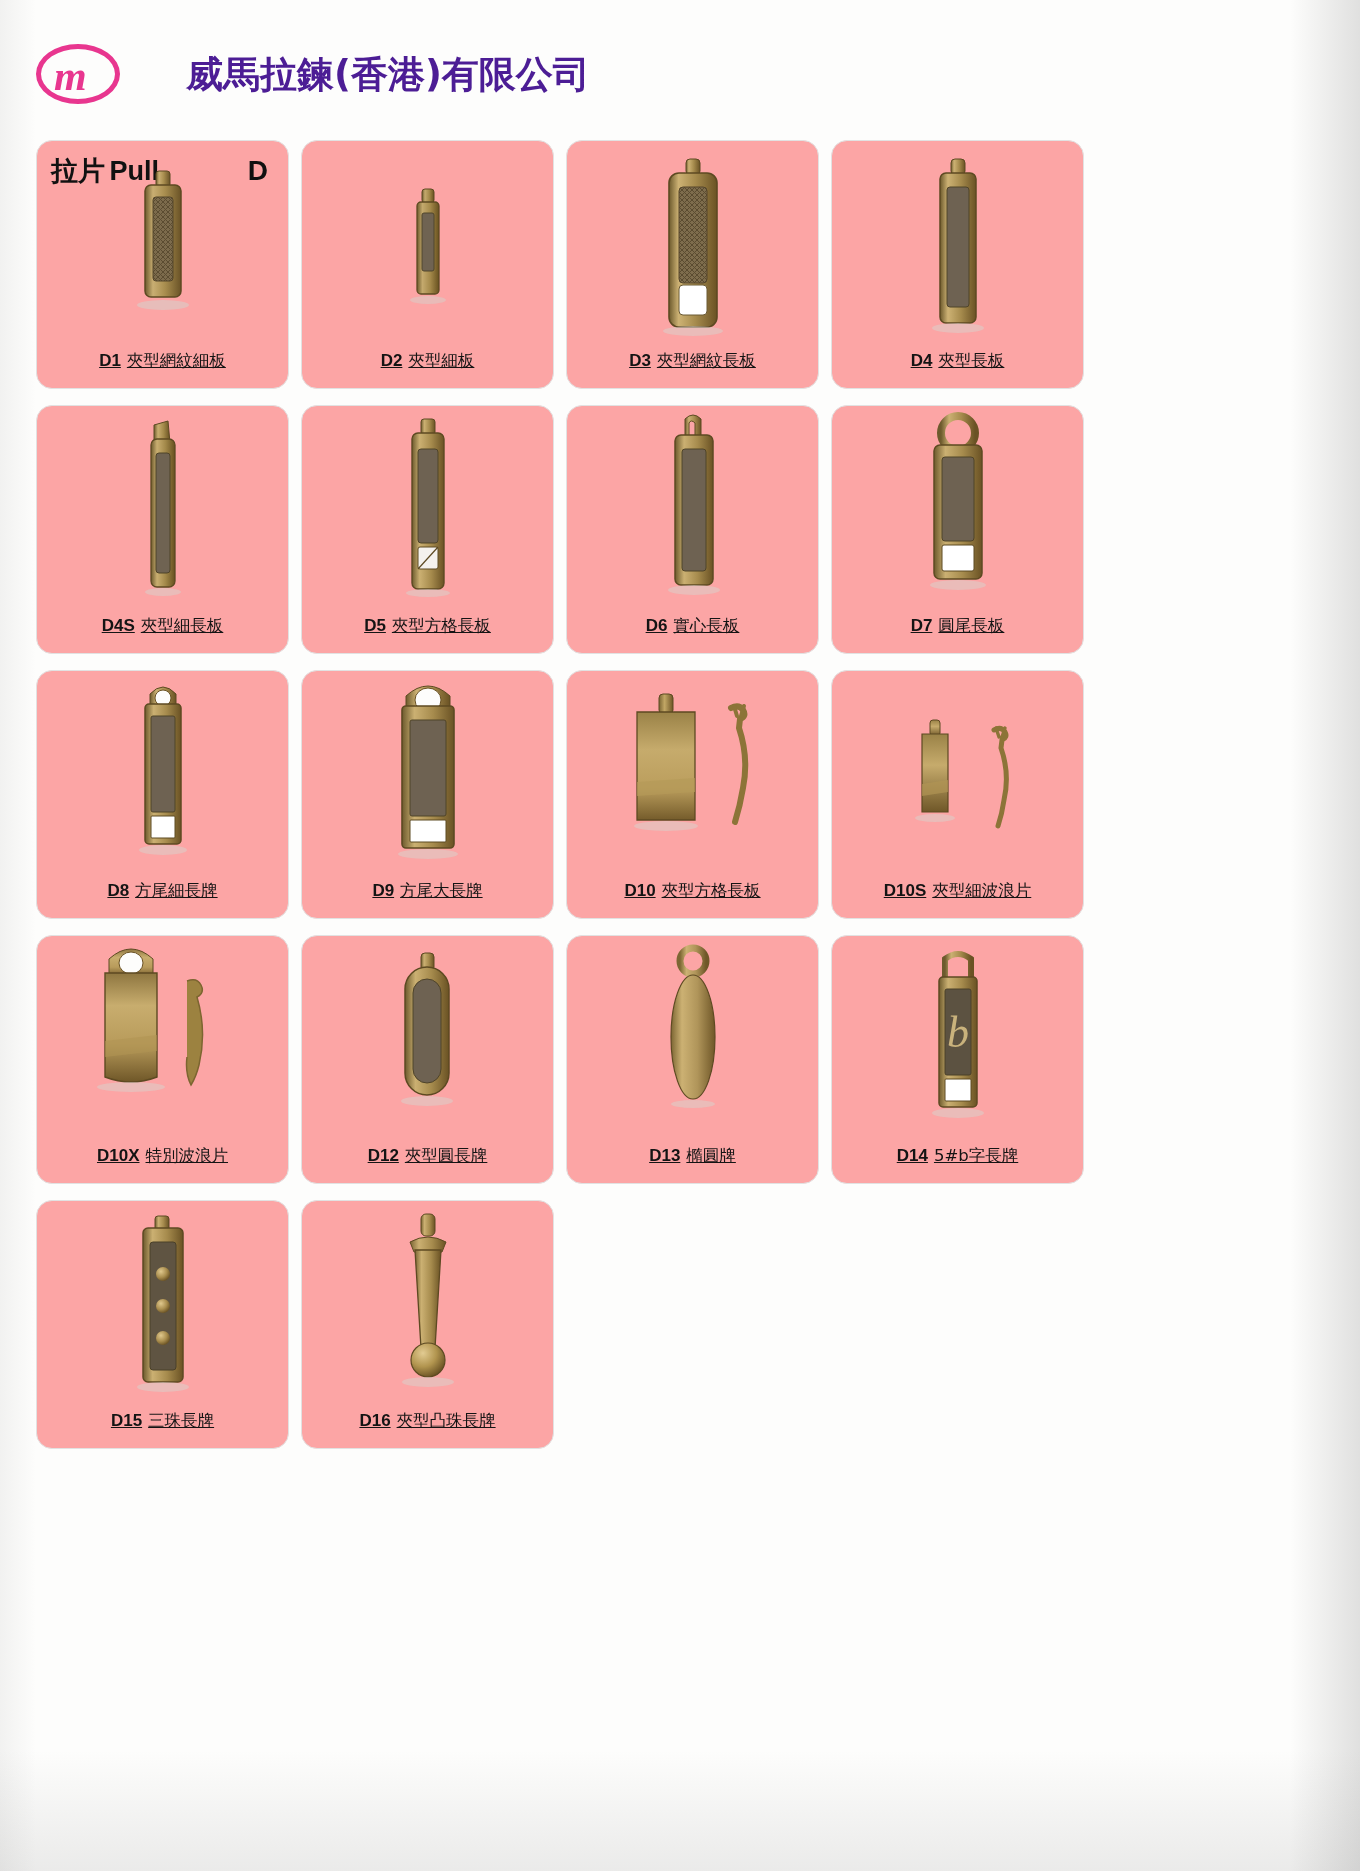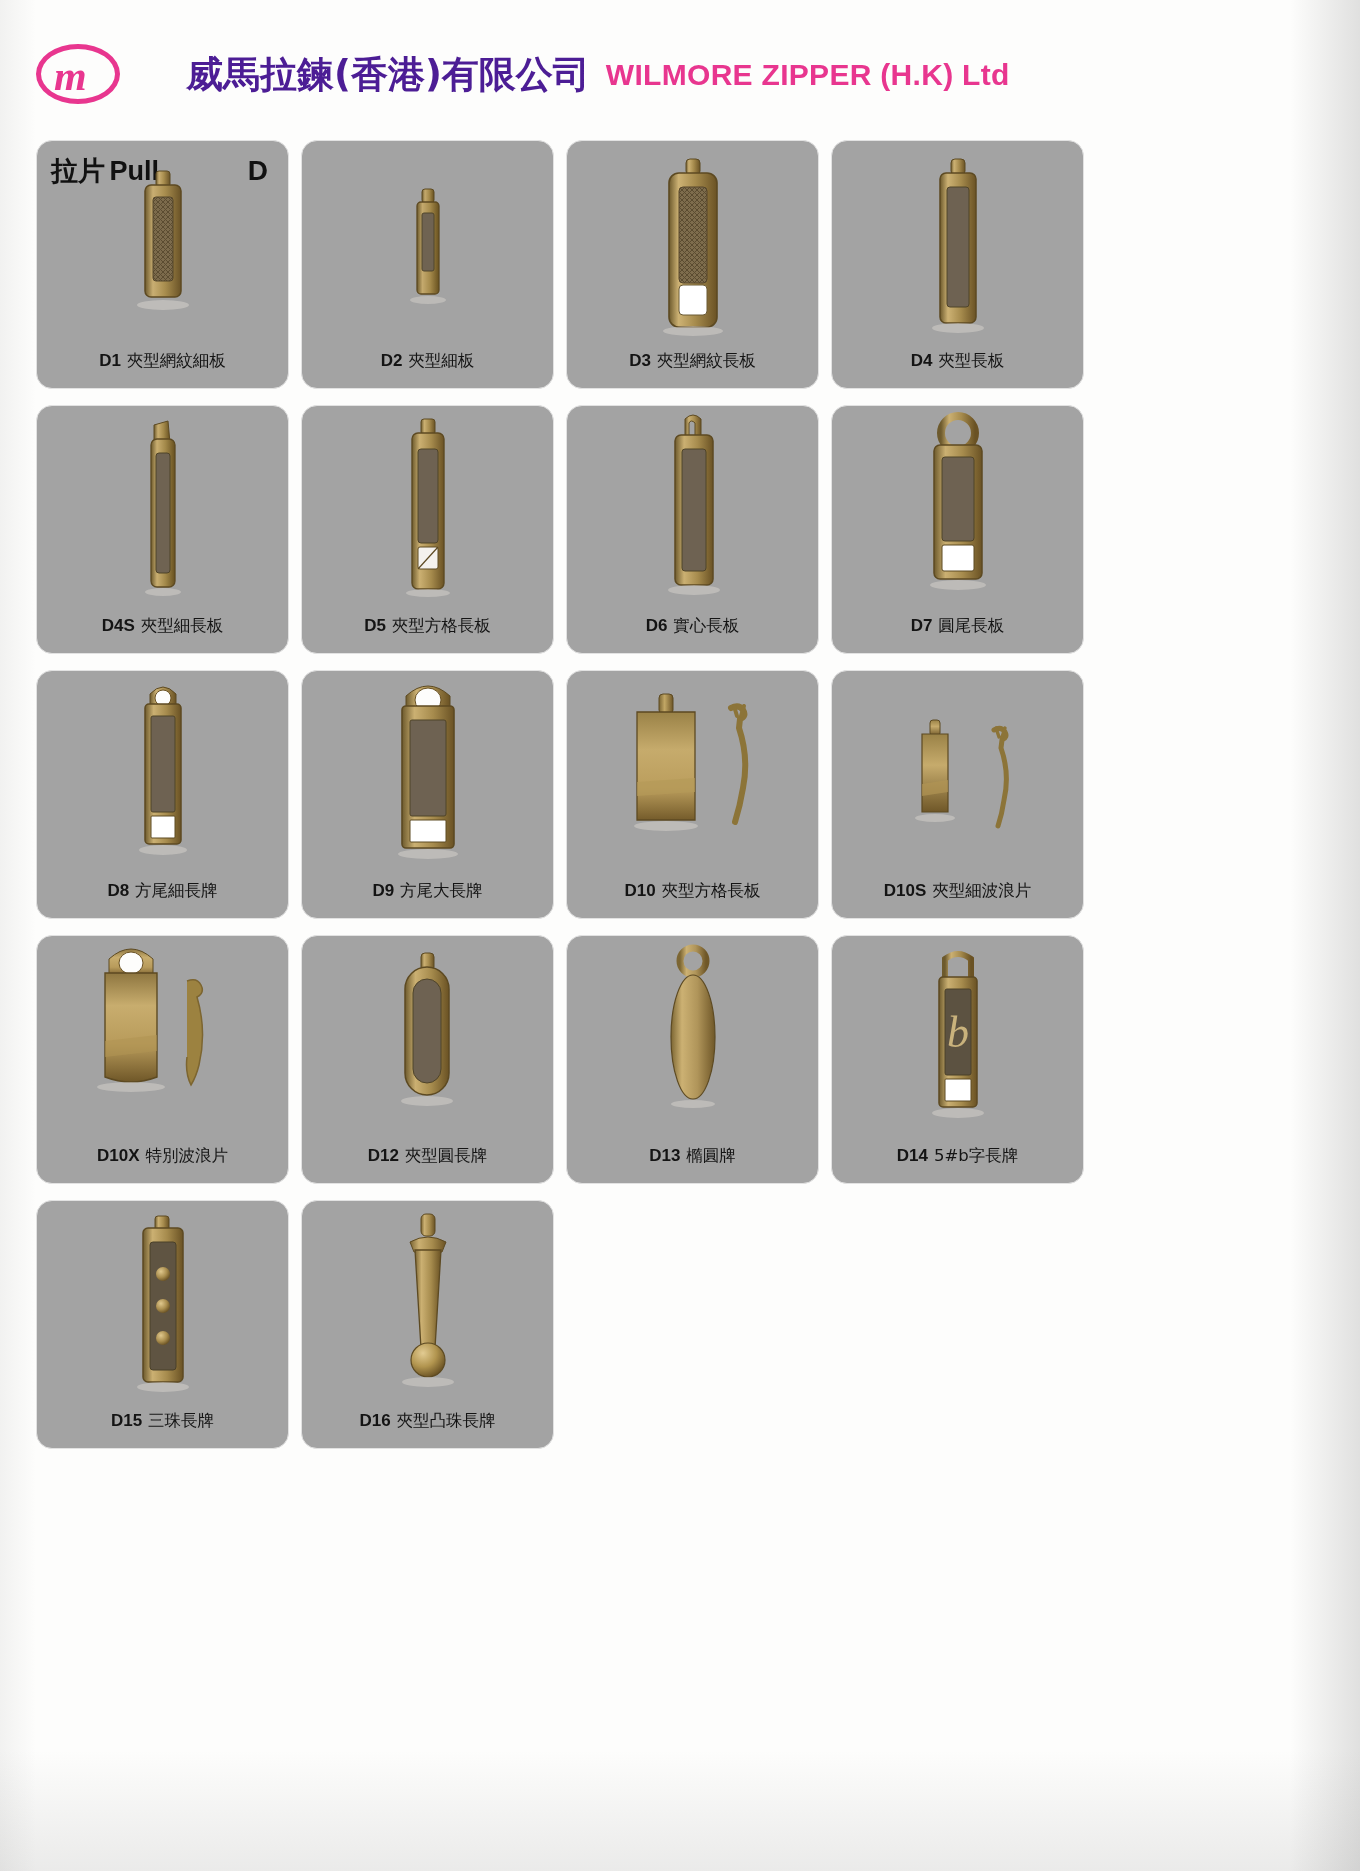--- a/index.html
+++ b/index.html
@@ -108,21 +108,21 @@
     width: 1290px;
     display: flex;
     flex-wrap: wrap;
   }
   .cell {
     width: 253px;
     height: 249px;
     margin: 0 12px 16px 0;
     border: 1px solid #e2e2e2;
     border-radius: 16px;
-    background: #a3a3a3;
+    background: #fca5a5;
     box-sizing: border-box;
     position: relative;
     display: flex;
     flex-direction: column;
     align-items: center;
     justify-content: flex-end;
   }
   .cell:nth-child(4n) {
     margin-right: 16px;
   }
@@ -138,20 +138,21 @@
   .caption {
     position: absolute;
     bottom: 16px;
     left: 0;
     width: 100%;
     text-align: center;
     font-size: 16.5px;
     font-family: "DejaVu Sans", sans-serif;
     color: #141414;
     white-space: nowrap;
+    text-decoration: underline;
   }
   .caption .code {
     font-family: "Liberation Sans", sans-serif;
     font-weight: bold;
     font-size: 17px;
     margin-right: 6px;
   }
   .caption .name {
     font-weight: normal;
   }
@@ -193,21 +194,20 @@
   <div class="scan-shade-left"></div>
   <div class="scan-shade-right"></div>
   <div class="scan-shade-bottom"></div>
 
   <div class="header">
     <div class="logo">
       <div class="logo-ellipse"></div>
       <div class="logo-m">m</div>
     </div>
     <div class="company-cn">威馬拉鍊(香港)有限公司</div>
-    <div class="company-en">WILMORE ZIPPER (H.K) Ltd</div>
   </div>
 
   <div class="grid">
 
     <div class="cell">
       <div class="section-title">
         <span>
           <span class="t-cn">拉片</span>
           <span class="t-en">Pull</span>
         </span>

